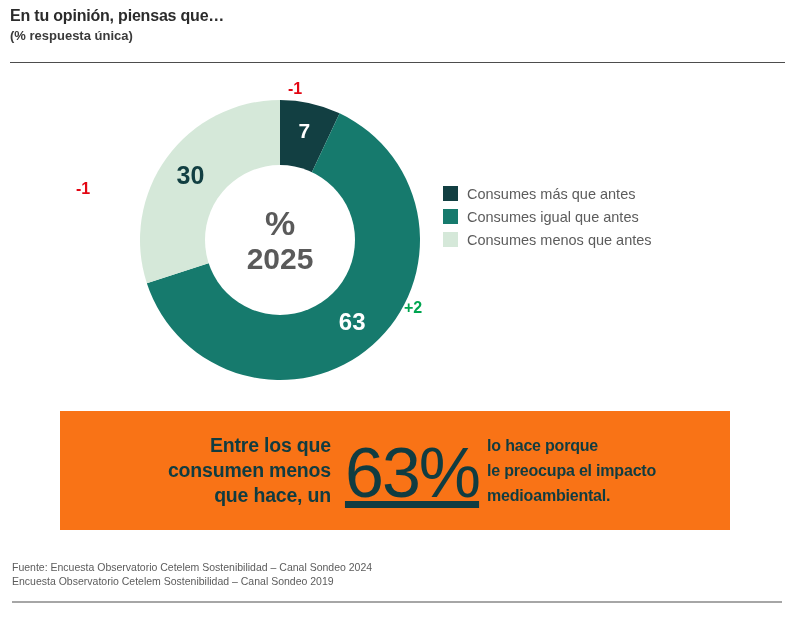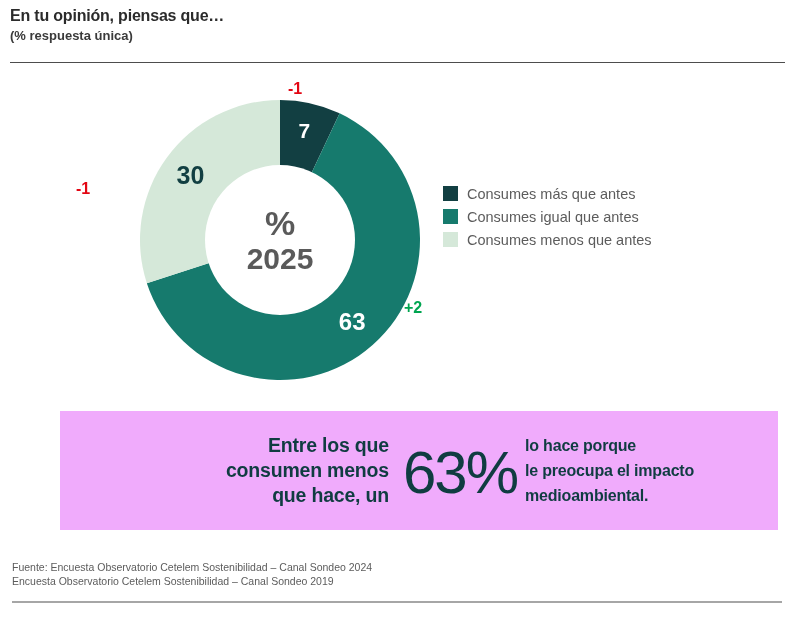--- a/index.html
+++ b/index.html
@@ -108,48 +108,48 @@
     white-space: nowrap;
   }
 
   
   #callout {
     position: absolute;
     left: 60px;
     top: 411px;
     width: 670px;
     height: 119px;
-    background: #f0abfc;
+    background: #f97316;
     display: flex;
     align-items: center;
     justify-content: center;
-    padding-left: 48px;
   }
   #callout-inner {
     display: flex;
     align-items: center;
     margin-left: 34px;
   }
   #callout-left {
     text-align: right;
     font-size: 19.5px;
     font-weight: bold;
     color: #103c41;
     line-height: 25px;
     letter-spacing: -0.2px;
   }
   #callout-big {
-    font-size: 60px;
+    font-size: 70px;
     font-weight: normal;
     color: #103c41;
     line-height: 78px;
     letter-spacing: -2px;
     margin: 0 8px 0 14px;
     position: relative;
     top: 2px;
+    text-decoration: underline;
   }
   #callout-right {
     text-align: left;
     font-size: 16px;
     font-weight: bold;
     color: #103c41;
     line-height: 25px;
     letter-spacing: -0.2px;
   }
 

